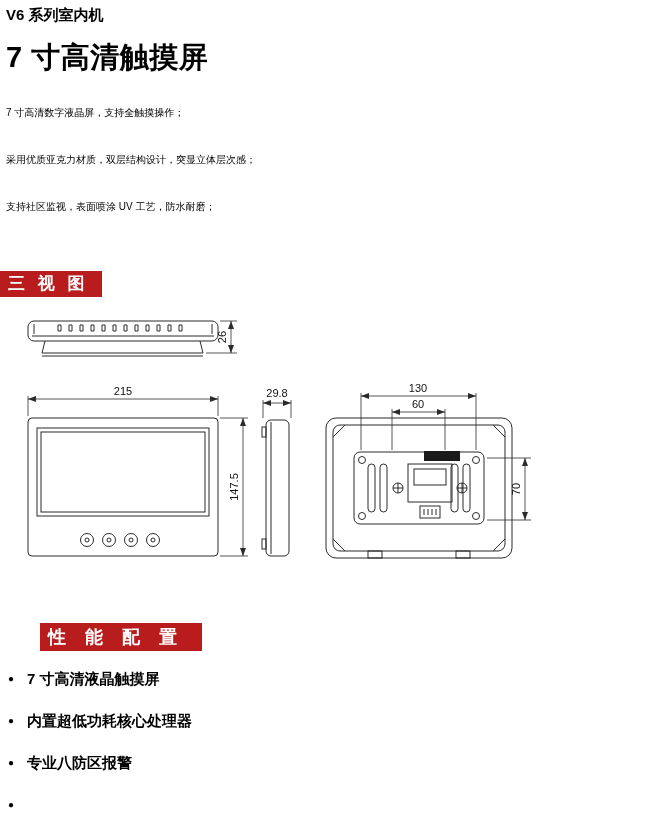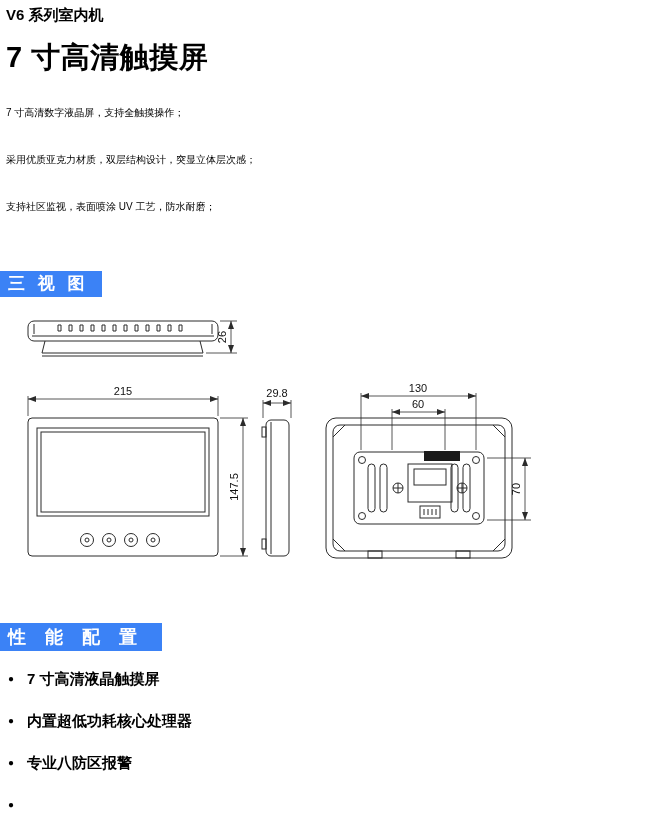--- a/index.html
+++ b/index.html
@@ -3,21 +3,21 @@
 <meta charset="utf-8">
 <style>
   html,body{margin:0;padding:0;background:#fff;}
   body{width:660px;height:818px;font-family:"Liberation Sans",sans-serif;color:#000;overflow:hidden;}
   .page{position:relative;width:660px;height:818px;background:#fff;}
   .content{padding:6px 20px 0 6px;}
   .series-title{font-size:15px;font-weight:700;line-height:18px;margin:0;}
   .product-title{font-size:29px;font-weight:700;line-height:34px;margin:16px 0 0 0;letter-spacing:0.5px;}
   .features{margin:0;}
   .features p{font-size:10px;line-height:17px;margin:30px 0 0 0;}
-  .section-bar{display:inline-block;background:#3b82f6;color:#fff;font-weight:700;}
+  .section-bar{display:inline-block;background:#b91c1c;color:#fff;font-weight:700;}
   .bar-1{margin-top:56px;font-size:17px;line-height:20px;padding:3px 14px 3px 8px;letter-spacing:4px;}
   .bar-2{margin-top:13px;font-size:18px;line-height:20px;padding:4px 18px 4px 8px;letter-spacing:7px;}
   .drawing{position:relative;height:310px;margin-top:3px;}
   .drawing svg{position:absolute;left:0;top:0;}
   svg .ln{stroke:#2b2b2b;stroke-width:1;fill:none;}
   svg .dim{stroke:#2b2b2b;stroke-width:0.8;fill:none;}
   svg text{font-family:"Liberation Sans",sans-serif;font-size:11px;fill:#111;}
   ul.performance{list-style:none;margin:19px 0 0 0;padding:0 0 0 8px;}
   ul.performance li{display:flex;align-items:center;font-size:15px;font-weight:700;line-height:18px;margin:0 0 24px 0;}
   ul.performance .bullet{font-size:10px;margin-right:13px;line-height:18px;}
@@ -168,21 +168,21 @@
         <g>
           <line class="dim" x1="487" y1="158" x2="531" y2="158"></line>
           <line class="dim" x1="487" y1="220" x2="531" y2="220"></line>
           <line class="dim" x1="525" y1="158" x2="525" y2="220" marker-start="url(#as)" marker-end="url(#ae)"></line>
           <text x="520" y="189" text-anchor="middle" transform="rotate(-90 520 189)">70</text>
         </g>
       </g>
     </svg>
   </div>
 
-  <div style="display:block;">
+  <div style="display:block;padding-left:40px;">
     <div class="section-bar bar-2">性 能 配 置</div>
   </div>
 
   <ul class="performance">
     <li>
       <span class="bullet">●</span>
       <span>7 寸高清液晶触摸屏</span>
     </li>
     <li>
       <span class="bullet">●</span>

